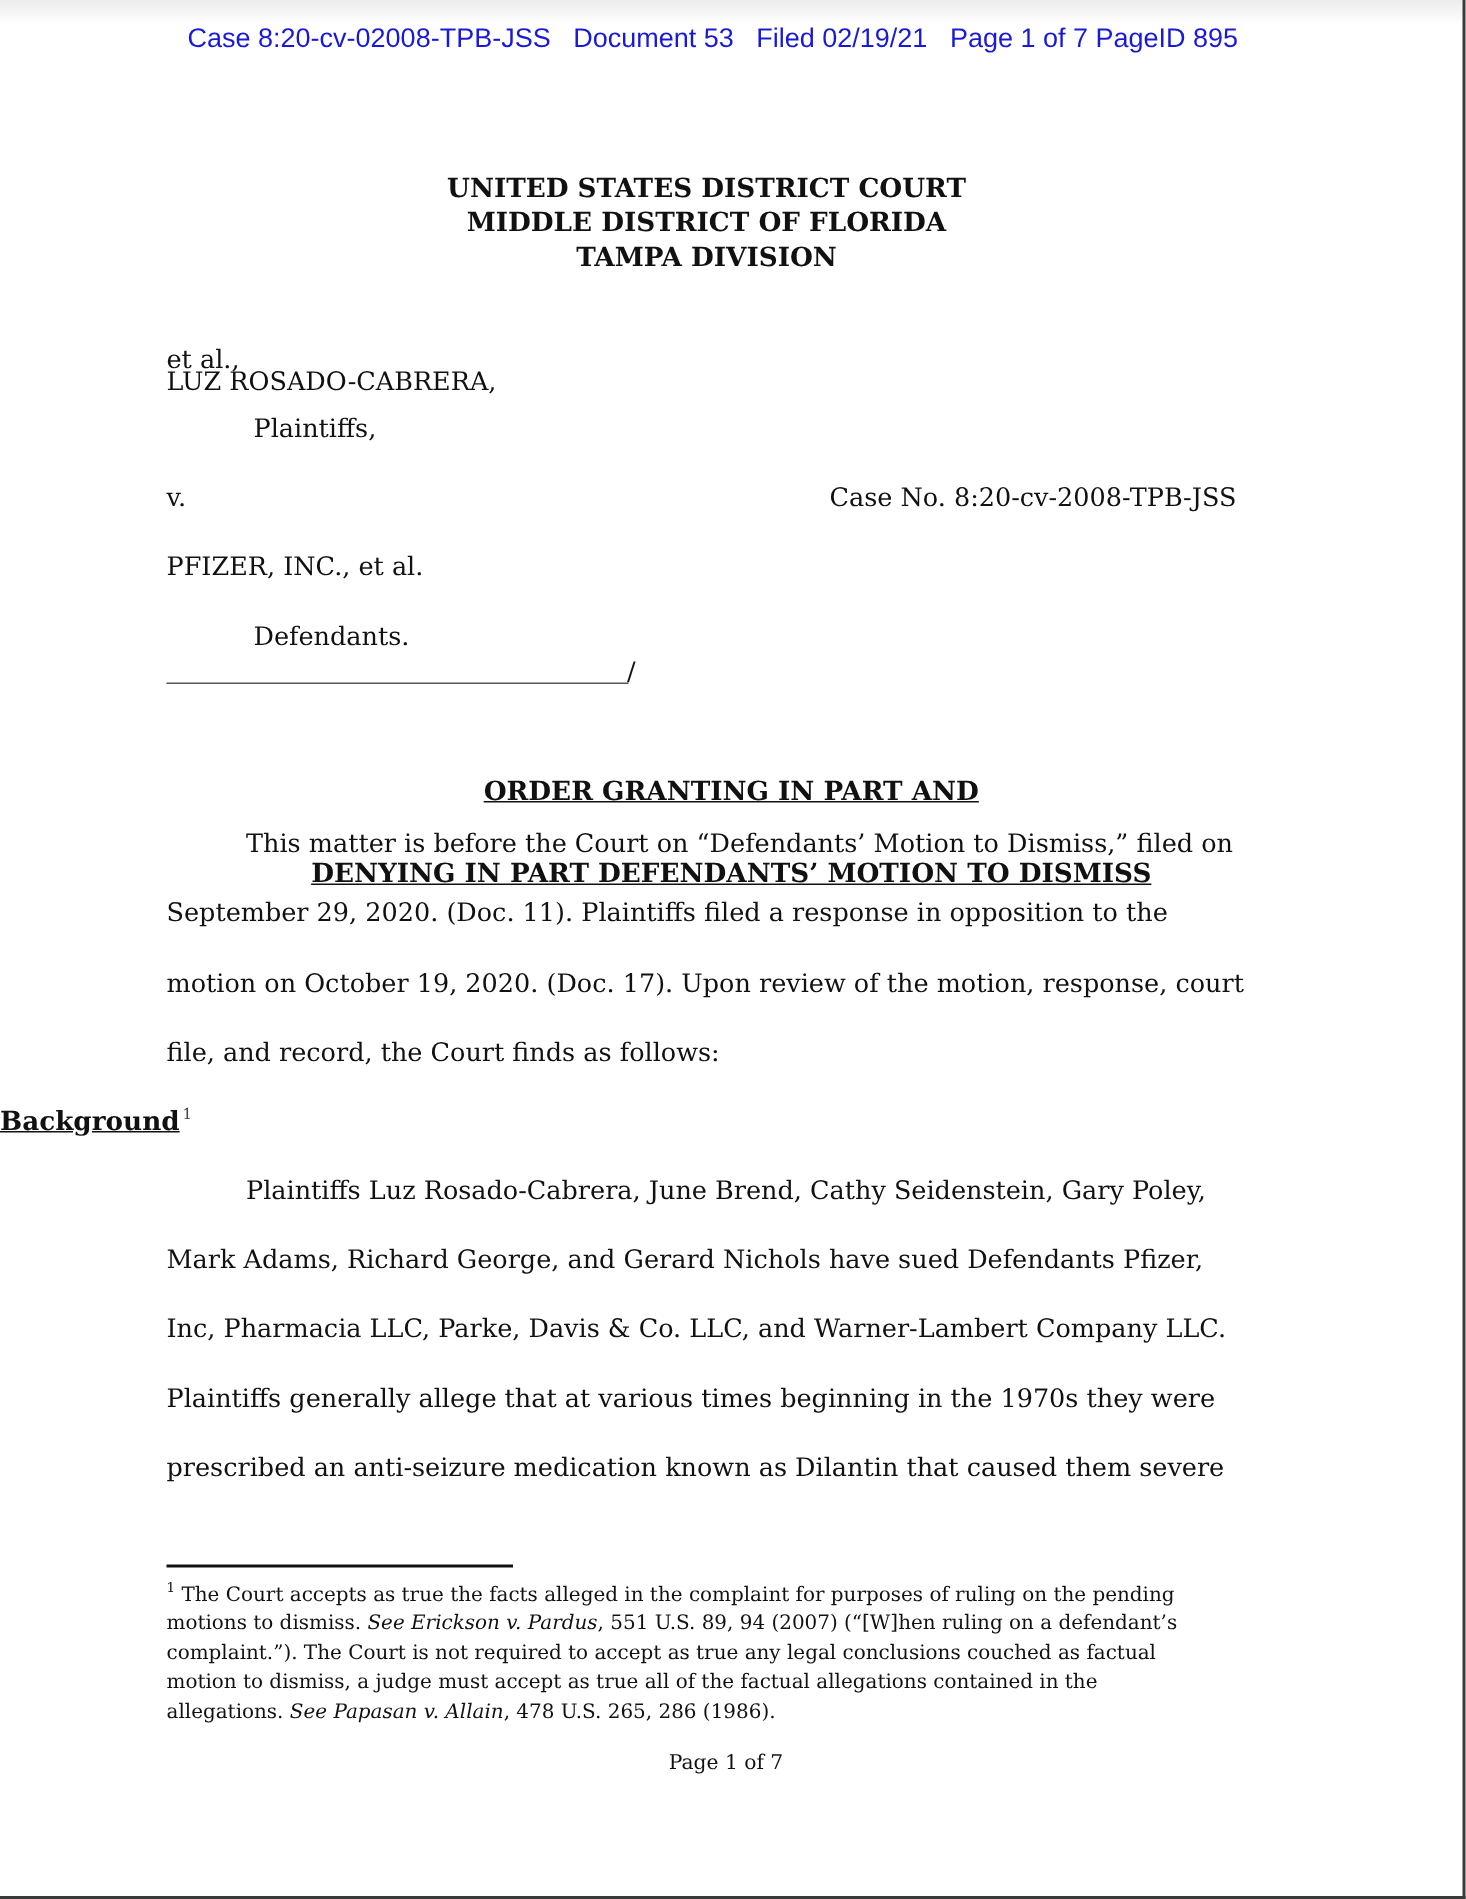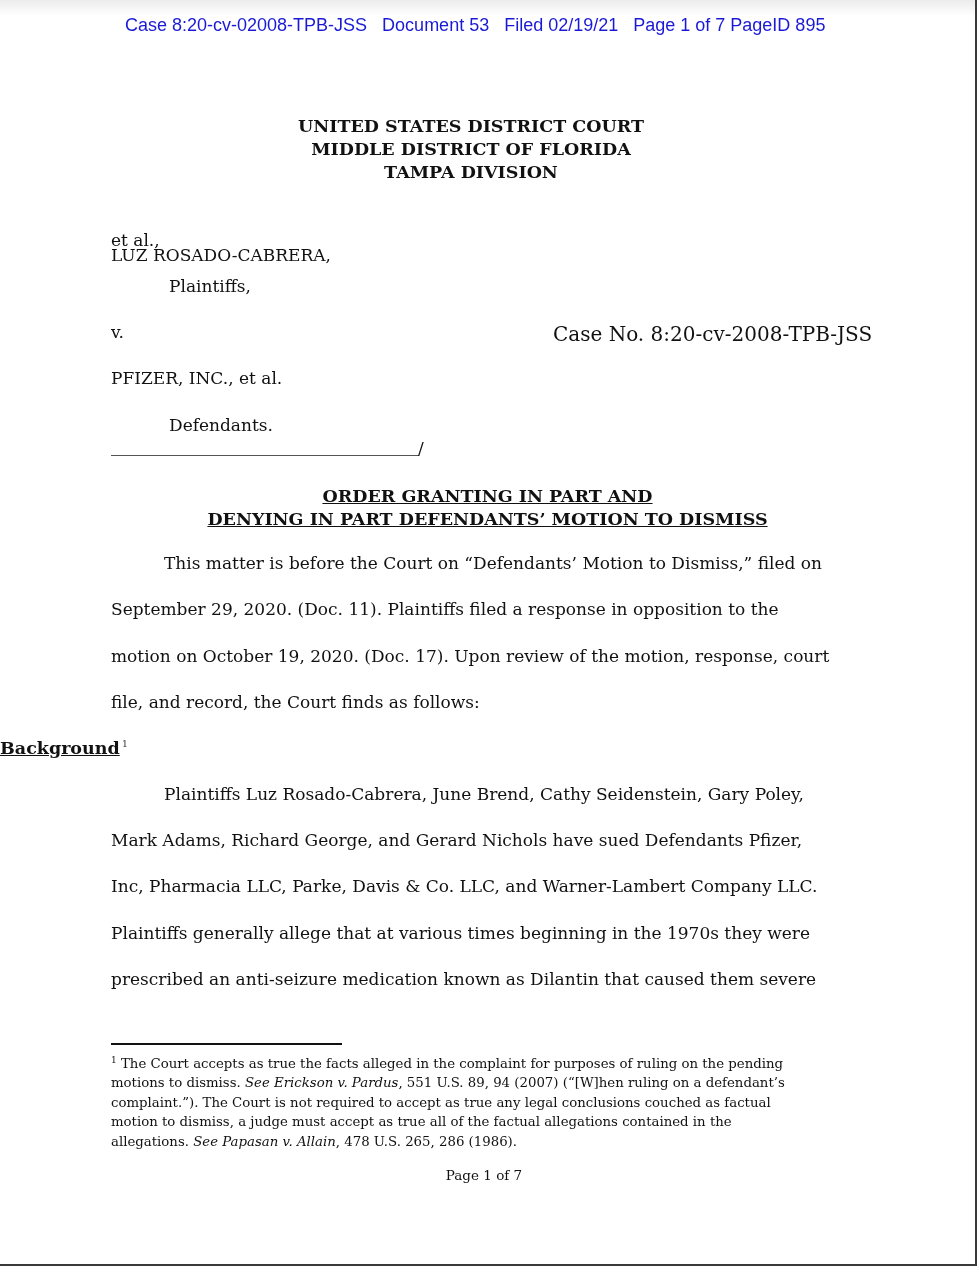--- a/index.html
+++ b/index.html
@@ -52,21 +52,21 @@
       font-size: 17px;
       color: #111;
       white-space: nowrap;
     }
     .indent { left: 169px; }
     .case-no {
       position: absolute;
       top: 322px;
       left: 553px;
       font-family: "DejaVu Serif", "Liberation Serif", serif;
-      font-size: 20px;
+      font-size: 17px;
       color: #111;
       white-space: nowrap;
     }
     .sig-line {
       position: absolute;
       top: 455px;
       left: 111px;
       width: 308px;
       border-bottom: 1px solid #555;
     }
@@ -86,20 +86,21 @@
       text-align: center;
       font-family: "DejaVu Serif", "Liberation Serif", serif;
       font-weight: bold;
       font-size: 17.5px;
       line-height: 23px;
       color: #111;
     }
     .order-title span {
       text-decoration: underline;
       display: inline-block;
+      margin-top: 32px;
     }
     .body-line {
       position: absolute;
       left: 111px;
       font-family: "DejaVu Serif", "Liberation Serif", serif;
       font-size: 17px;
       color: #111;
       white-space: nowrap;
     }
     .body-line.first { left: 164px; }

